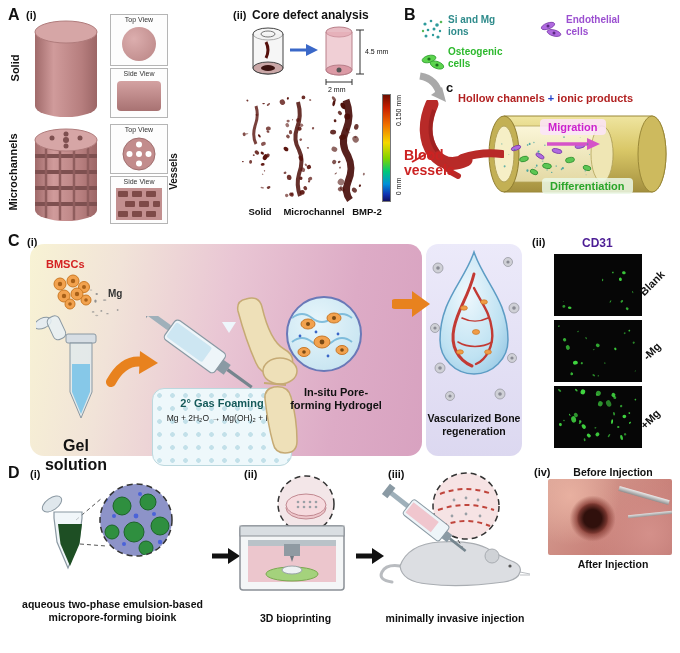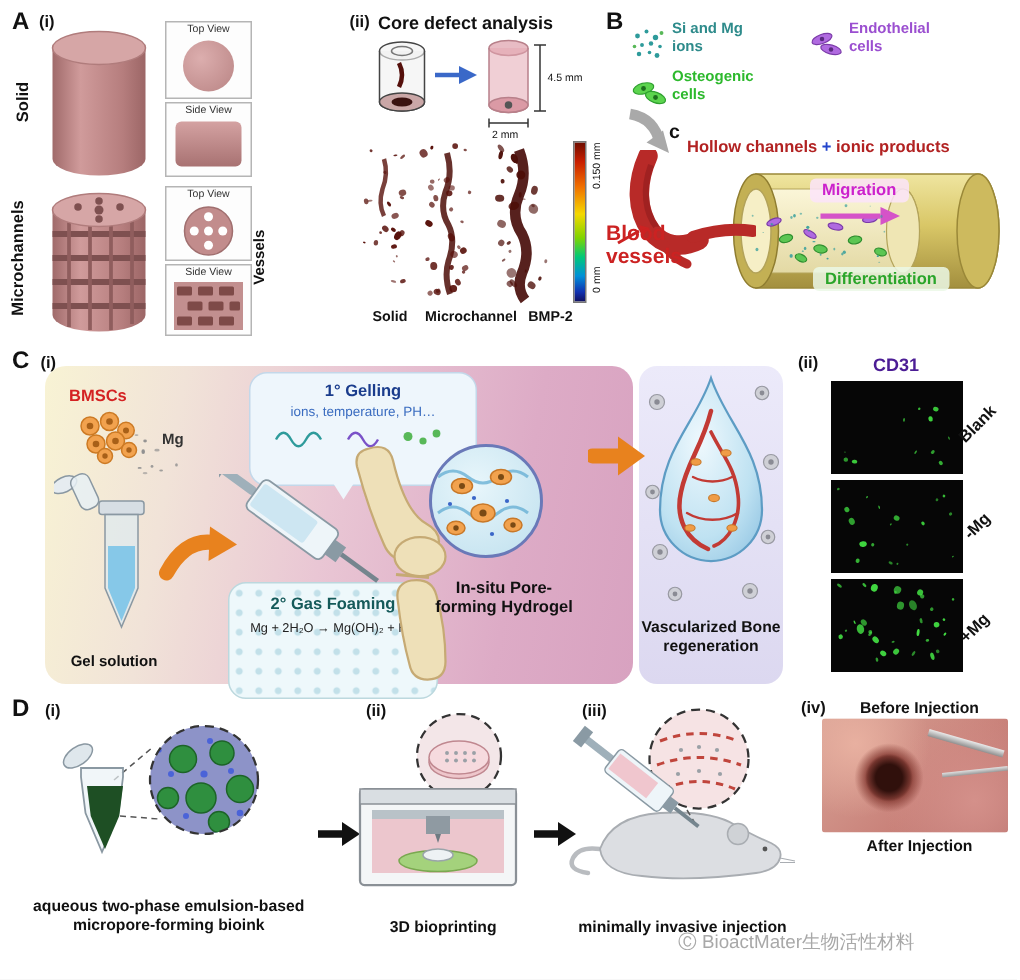--- a/index.html
+++ b/index.html
@@ -389,38 +389,27 @@
 
   <svg class="abs" style="left:36px;top:306px;z-index:2" width="74" height="126" viewBox="0 0 74 126">
     <g transform="rotate(-25 20 22)">
       <ellipse cx="10" cy="12" rx="9" ry="5" fill="#e6ecf0" stroke="#8a98a2"></ellipse>
       <rect x="14" y="10" width="13" height="24" rx="5" fill="rgba(230,240,245,0.85)" stroke="#8a98a2"></rect>
     </g>
     <rect x="30" y="28" width="30" height="9" rx="2" fill="#d7dee4" stroke="#8a98a2"></rect>
     <path d="M34 37 L34 86 L45 112 L56 86 L56 37 Z" fill="rgba(215,235,248,0.55)" stroke="#8a98a2"></path>
     <path d="M36 58 L36 86 L45 108 L54 86 L54 58 Z" fill="#86c8e8"></path>
   </svg>
-  <div class="abs capb" style="left:38px;top:436px;width:76px;font-size:10px;z-index:2">Gel solution</div>
+  <div class="abs capb" style="left:38px;top:436px;width:76px;font-size:16px;z-index:2">Gel solution</div>
 
   <svg class="abs" style="left:106px;top:346px;z-index:2" width="52" height="48" viewBox="0 0 52 48">
     <path d="M5 36 Q18 12 38 16" stroke="#e8821e" stroke-width="10" fill="none" stroke-linecap="round"></path>
     <polygon points="34,5 52,17 33,28" fill="#e8821e"></polygon>
   </svg>
 
-  <div class="bubble" style="left:166px;top:248px;width:152px;height:76px;background:#eef6fc;border:1.5px solid #c3d8ea;z-index:2">
-    <div class="b" style="font-size:11px;color:#1a3c8c;margin-top:6px">1° Gelling</div>
-    <div style="font-size:9px;color:#3a6cc0;margin-top:2px">ions, temperature, PH…</div>
-    <svg width="132" height="24" viewBox="0 0 132 24">
-      <path d="M8 14 q5 -9 10 0 t10 0 t10 0" stroke="#2e9b9b" fill="none" stroke-width="1.6"></path>
-      <path d="M56 14 q5 -9 10 0 t10 0" stroke="#7a52c8" fill="none" stroke-width="1.6"></path>
-      <circle cx="96" cy="12" r="3" fill="#58b858"></circle>
-        <circle cx="106" cy="15" r="2.4" fill="#58b858"></circle>
-        <circle cx="115" cy="10" r="2.6" fill="#58b858"></circle>
-    </svg>
-  </div>
   <div class="abs" style="left:222px;top:322px;width:0;height:0;border-left:7px solid transparent;border-right:7px solid transparent;border-top:11px solid #eef6fc;z-index:2"></div>
 
   <svg class="abs" style="left:146px;top:316px;z-index:3" width="130" height="92" viewBox="0 0 130 92">
     <g transform="translate(6,6) rotate(36 30 20)">
       <rect x="-14" y="13" width="26" height="6" rx="2" fill="#9fb0ba"></rect>
       <rect x="-20" y="8" width="7" height="16" rx="2" fill="#8a9aa4"></rect>
       <rect x="12" y="4" width="62" height="24" rx="4" fill="#eef5f9" stroke="#8a9aa4" stroke-width="1.2"></rect>
       <rect x="14" y="7" width="44" height="18" rx="2" fill="#cde6f2"></rect>
       <rect x="74" y="10" width="9" height="12" fill="#8a9aa4"></rect>
       <rect x="83" y="14" width="30" height="3.2" fill="#75858e"></rect>
@@ -730,15 +719,14 @@
       radial-gradient(circle at 36% 52%, #30100c 0 10%, rgba(48,16,12,0) 18%),
       radial-gradient(circle at 36% 52%, #8a4038 0 16%, rgba(138,64,56,0) 26%),
       radial-gradient(circle at 18% 22%, #e8b0a0, transparent 42%),
       radial-gradient(circle at 82% 72%, #d4908a, transparent 52%),
       linear-gradient(135deg,#d8a396,#c9827a 60%,#b9726e)">
     <div style="position:absolute;right:2px;top:14px;width:52px;height:5px;background:linear-gradient(#ececec,#8e8e8e);transform:rotate(16deg)"></div>
     <div style="position:absolute;right:0;top:34px;width:44px;height:3px;background:linear-gradient(#e0e0e0,#9a9a9a);transform:rotate(-6deg)"></div>
   </div>
   <div class="abs capb" style="left:552px;top:558px;width:122px;font-size:10.5px">After Injection</div>
 
-  <div class="abs" style="left:452px;top:620px;font-size:12.5px;color:#a8a8a8;z-index:10;white-space:nowrap">Ⓒ BioactMater生物活性材料</div>
 
 </div>
 
 </body></html>

